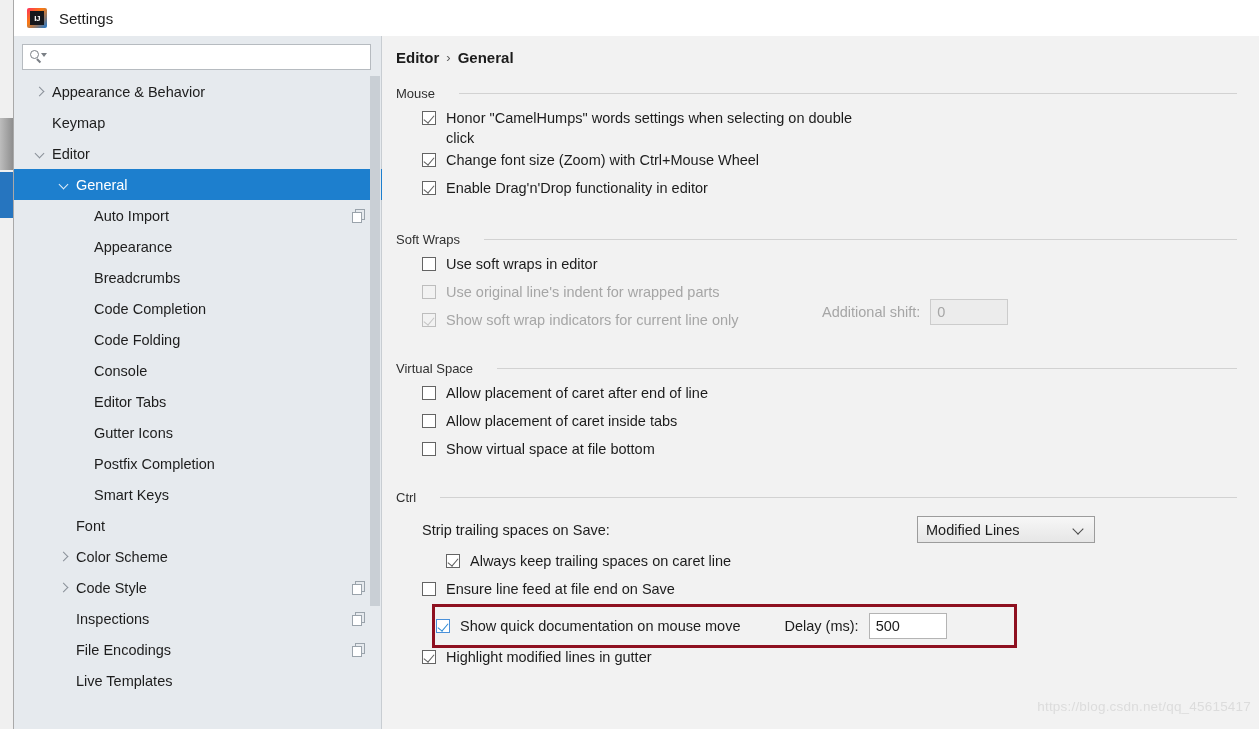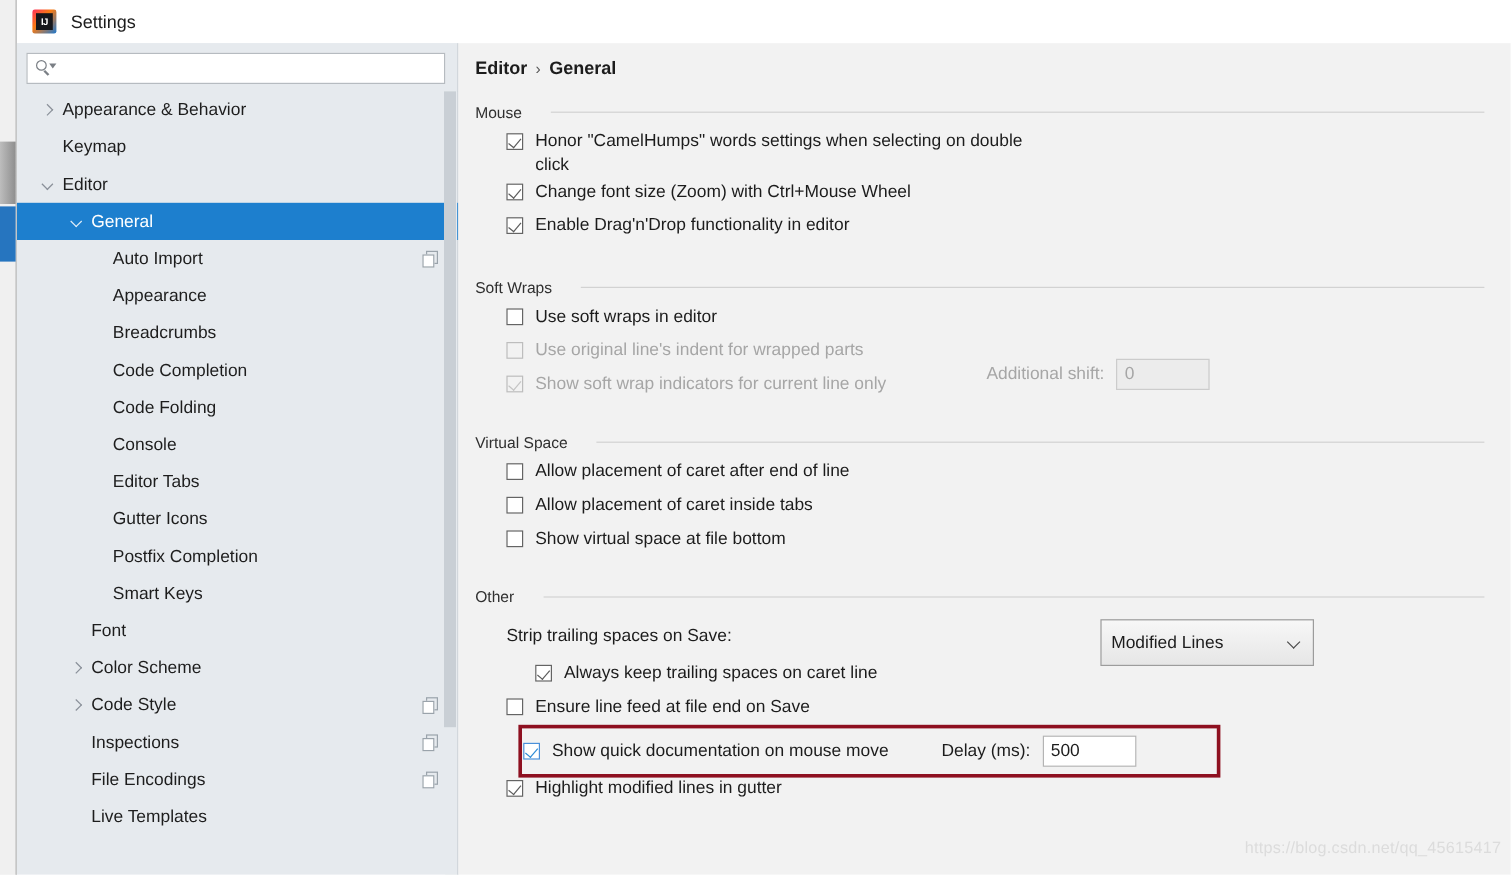--- a/index.html
+++ b/index.html
@@ -321,21 +321,21 @@
   #strip-row {
     display: flex;
     align-items: center;
     position: relative;
     height: 30px;
   }
   #combo {
     position: absolute;
     left: 495px;
     top: 1px;
-    width: 178px; height: 39px;
+    width: 178px; height: 27px;
     background: linear-gradient(to bottom,#f7f7f7,#e6e6e6);
     border: 1px solid #9c9c9c;
     display: flex;
     align-items: center;
     padding: 0 8px;
     font-size: 14.5px;
     color: #1c1c1c;
     justify-content: space-between;
   }
   #combo .chev {
@@ -579,21 +579,21 @@
           </div>
           <div class="row">
             <span class="cb"></span>
             <span class="cb-label nowrap">Show virtual space at file bottom</span>
           </div>
         </div>
       </div>
 
       <div class="section" style="margin-top:25px;">
         <div class="section-header">
-          <span>Other</span>
+          <span>Ctrl</span>
           <span class="rule"></span>
         </div>
         <div class="section-body" style="padding-top:10px;">
 
           <div id="strip-row">
             <span class="inline-label">Strip trailing spaces on Save:</span>
             <div id="combo">
               <span>Modified Lines</span>
               <span class="chev"></span>
             </div>

